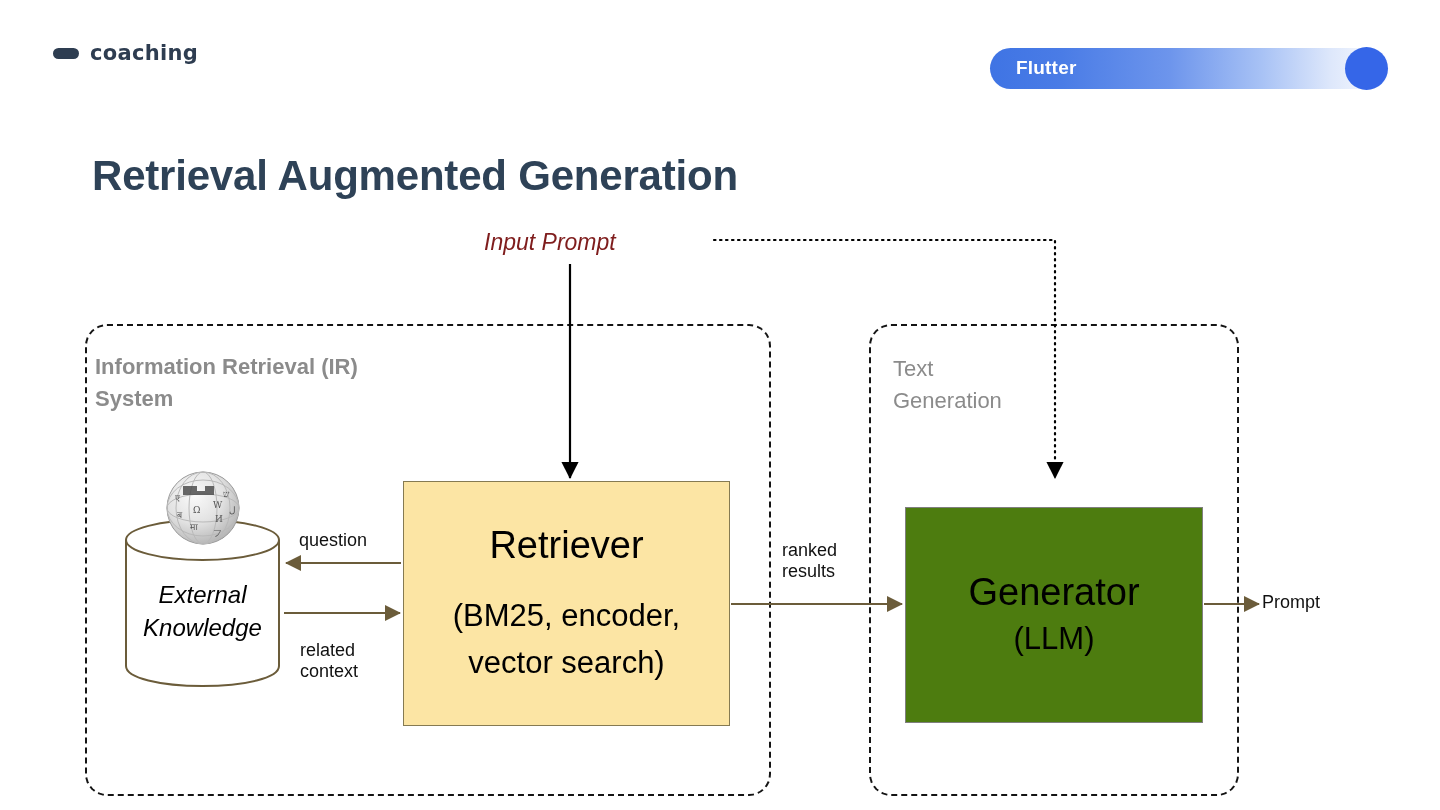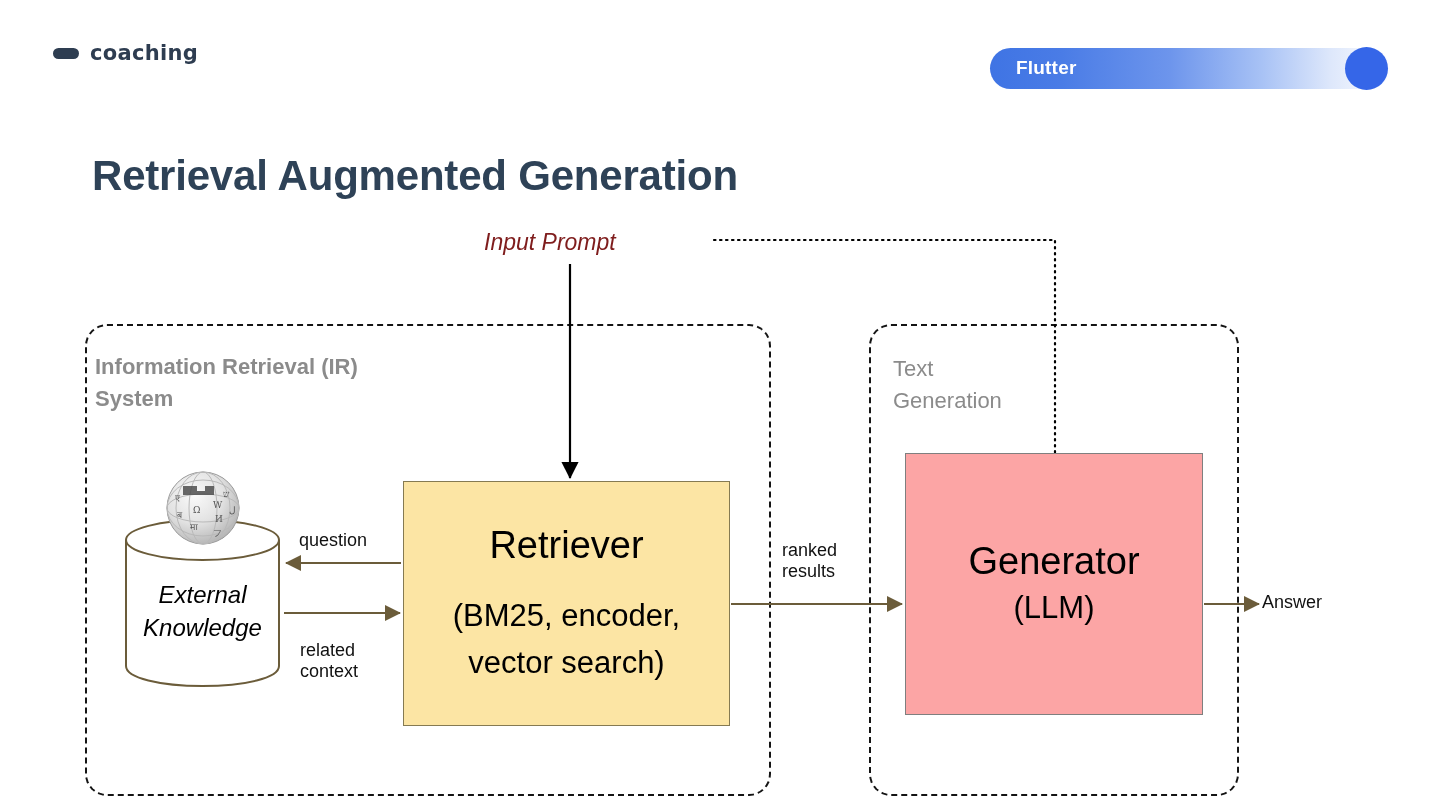--- a/index.html
+++ b/index.html
@@ -137,22 +137,22 @@
     align-items: center;
     justify-content: center;
     text-align: center;
   }
   #retriever-box {
     left: 403px; top: 481px; width: 327px; height: 245px;
     background: #fce5a4;
     border: 1px solid #857a52;
   }
   #generator-box {
-    left: 905px; top: 453px; width: 298px; height: 262px;
-    background: #fca5a5;
+    left: 905px; top: 507px; width: 298px; height: 216px;
+    background: #4d7c0f;
     border: 1px solid #7f7f7f;
   }
   .proc-title {
     font-size: 38px;
     color: #000000;
     line-height: 46px;
   }
   .proc-sub {
     font-size: 31px;
     color: #000000;
@@ -312,15 +312,15 @@
   <div class="proc-box" id="generator-box">
     <div class="proc-title">Generator</div>
     <div class="proc-sub">(LLM)</div>
   </div>
 
   <div class="edge-label" id="label-question">question</div>
   <div class="edge-label" id="label-related-context">related
 context</div>
   <div class="edge-label" id="label-ranked-results">ranked
 results</div>
-  <div class="edge-label" id="label-answer">Answer</div>
+  <div class="edge-label" id="label-answer">Prompt</div>
 
 </div>
 
 </body></html>

